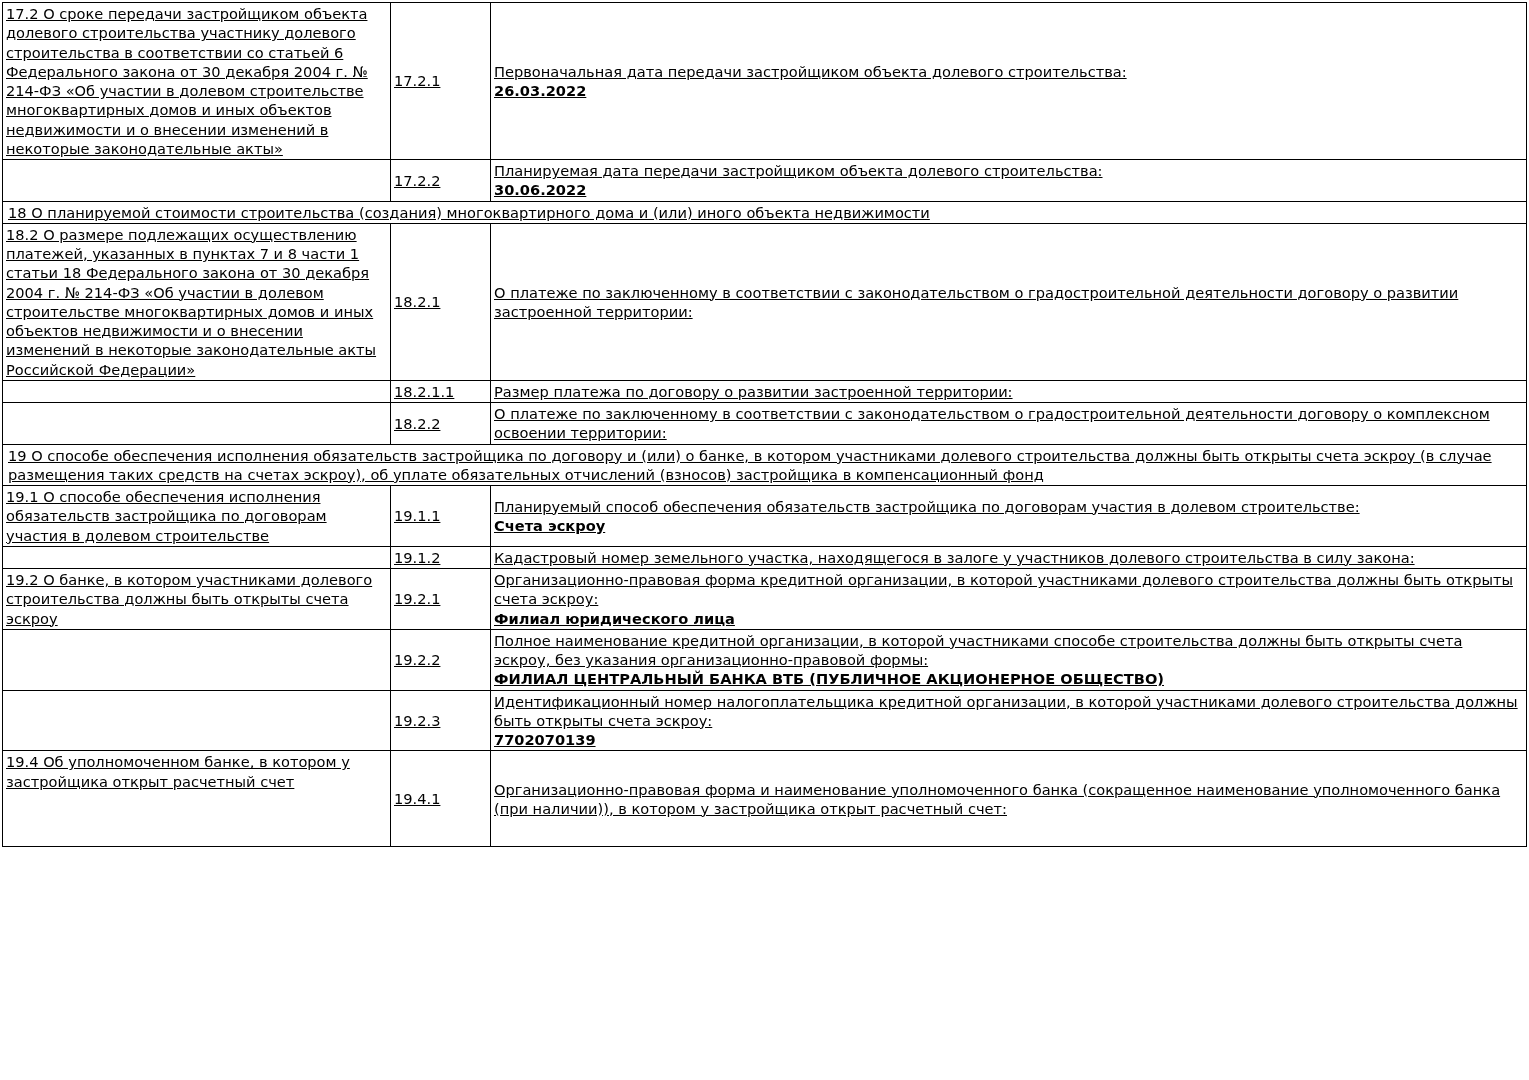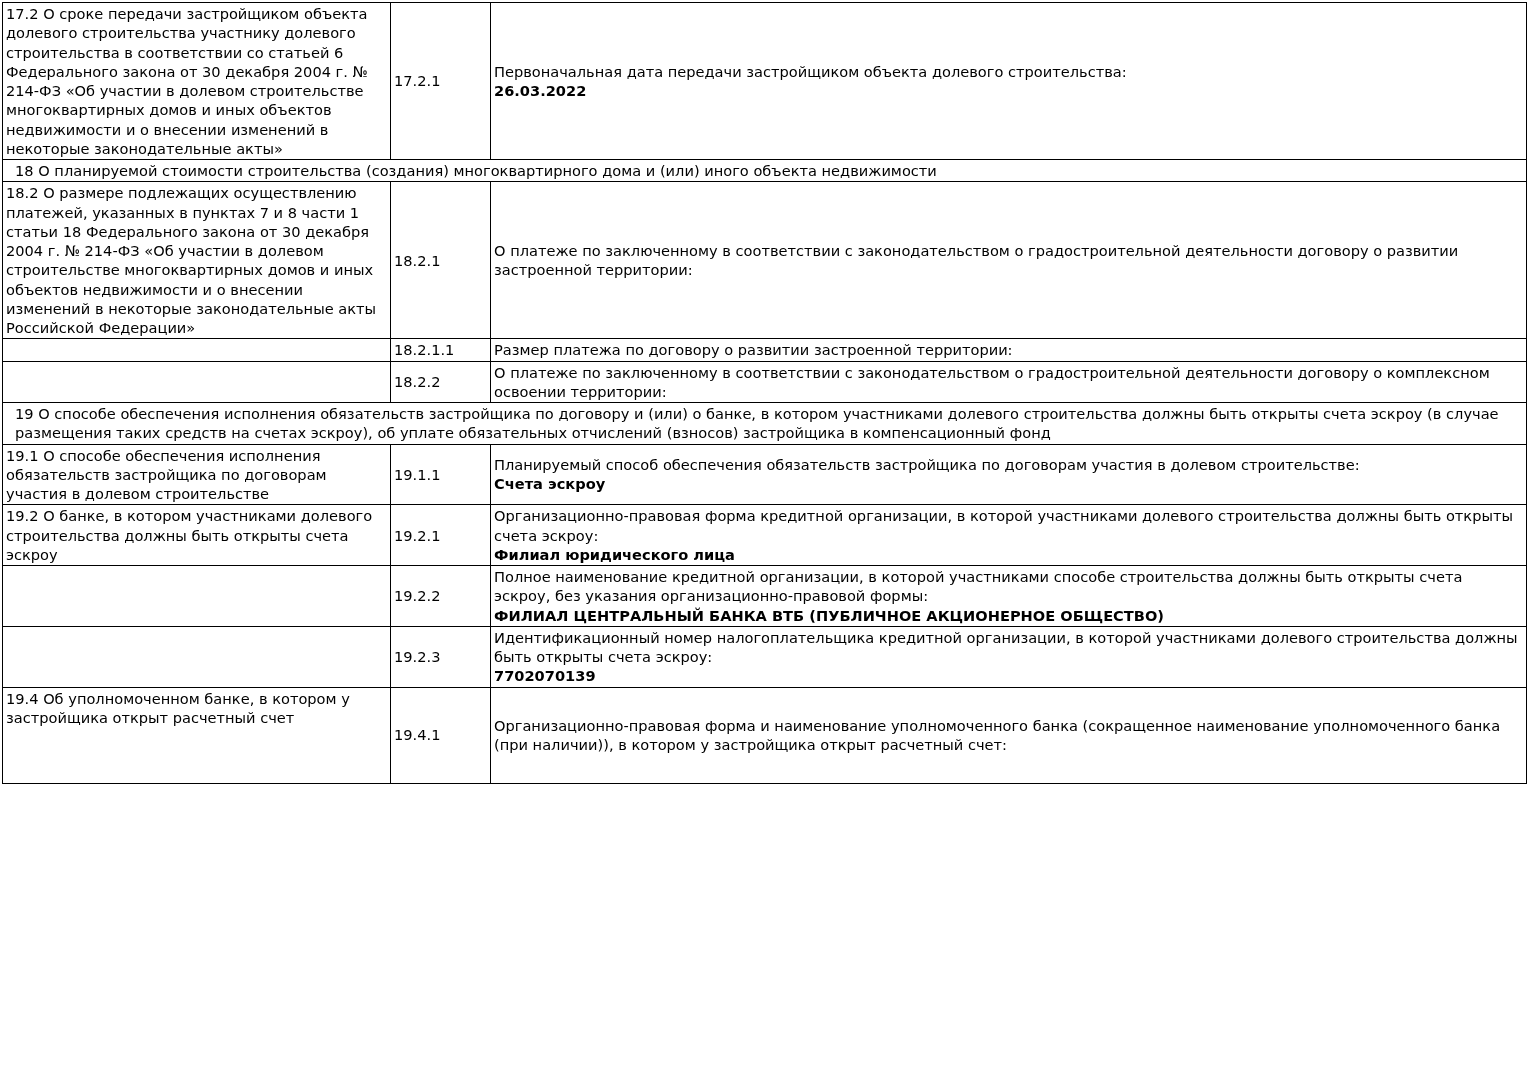--- a/index.html
+++ b/index.html
@@ -12,37 +12,38 @@
     width: 1529px;
     font-family: "DejaVu Sans", "Liberation Sans", sans-serif;
     font-size: 14.6px;
     color: #000000;
     padding: 2px;
   }
   table.decl {
     border-collapse: collapse;
     width: 100%;
     table-layout: fixed;
+    text-decoration: underline;
   }
   td {
     border: 1px solid #000000;
     padding: 1px 3px;
     vertical-align: middle;
     line-height: 1.32;
     word-wrap: break-word;
   }
   td.c-section {
     width: 388px;
     vertical-align: top;
   }
   td.c-num {
     width: 100px;
   }
   td.c-header {
-    padding: 1px 12px;
+    padding: 1px 5px;
   }
   .f-value {
     font-weight: 700;
   }
   .f-value:empty { display: none; }
   tr.row-last td { height: 96px; }
 </style>
 </head>
 <body>
 
@@ -51,20 +52,28 @@
 
     <tr>
       <td class="c-section">17.2 О сроке передачи застройщиком объекта долевого строительства участнику долевого строительства в соответствии со статьей 6 Федерального закона от 30 декабря 2004 г. № 214-ФЗ «Об участии в долевом строительстве многоквартирных домов и иных объектов недвижимости и о внесении изменений в некоторые законодательные акты»</td>
       <td class="c-num">17.2.1</td>
       <td class="c-content">
         <div class="f-label">Первоначальная дата передачи застройщиком объекта долевого строительства:</div>
         <div class="f-value">26.03.2022</div>
       </td>
     </tr>
 
+    <tr>
+      <td class="c-section"></td>
+      <td class="c-num">17.2.2</td>
+      <td class="c-content">
+        <div class="f-label">Планируемая дата передачи застройщиком объекта долевого строительства:</div>
+        <div class="f-value">30.06.2022</div>
+      </td>
+    </tr>
 
     <tr>
       <td class="c-header" colspan="3">18 О планируемой стоимости строительства (создания) многоквартирного дома и (или) иного объекта недвижимости</td>
     </tr>
 
 
     <tr>
       <td class="c-section">18.2 О размере подлежащих осуществлению платежей, указанных в пунктах 7 и 8 части 1 статьи 18 Федерального закона от 30 декабря 2004 г. № 214-ФЗ «Об участии в долевом строительстве многоквартирных домов и иных объектов недвижимости и о внесении изменений в некоторые законодательные акты Российской Федерации»</td>
       <td class="c-num">18.2.1</td>
       <td class="c-content">
@@ -98,20 +107,28 @@
 
     <tr>
       <td class="c-section">19.1 О способе обеспечения исполнения обязательств застройщика по договорам участия в долевом строительстве</td>
       <td class="c-num">19.1.1</td>
       <td class="c-content">
         <div class="f-label">Планируемый способ обеспечения обязательств застройщика по договорам участия в долевом строительстве:</div>
         <div class="f-value">Счета эскроу</div>
       </td>
     </tr>
 
+    <tr>
+      <td class="c-section"></td>
+      <td class="c-num">19.1.2</td>
+      <td class="c-content">
+        <div class="f-label">Кадастровый номер земельного участка, находящегося в залоге у участников долевого строительства в силу закона:</div>
+
+      </td>
+    </tr>
 
     <tr>
       <td class="c-section">19.2 О банке, в котором участниками долевого строительства должны быть открыты счета эскроу</td>
       <td class="c-num">19.2.1</td>
       <td class="c-content">
         <div class="f-label">Организационно-правовая форма кредитной организации, в которой участниками долевого строительства должны быть открыты счета эскроу:</div>
         <div class="f-value">Филиал юридического лица</div>
       </td>
     </tr>
 

